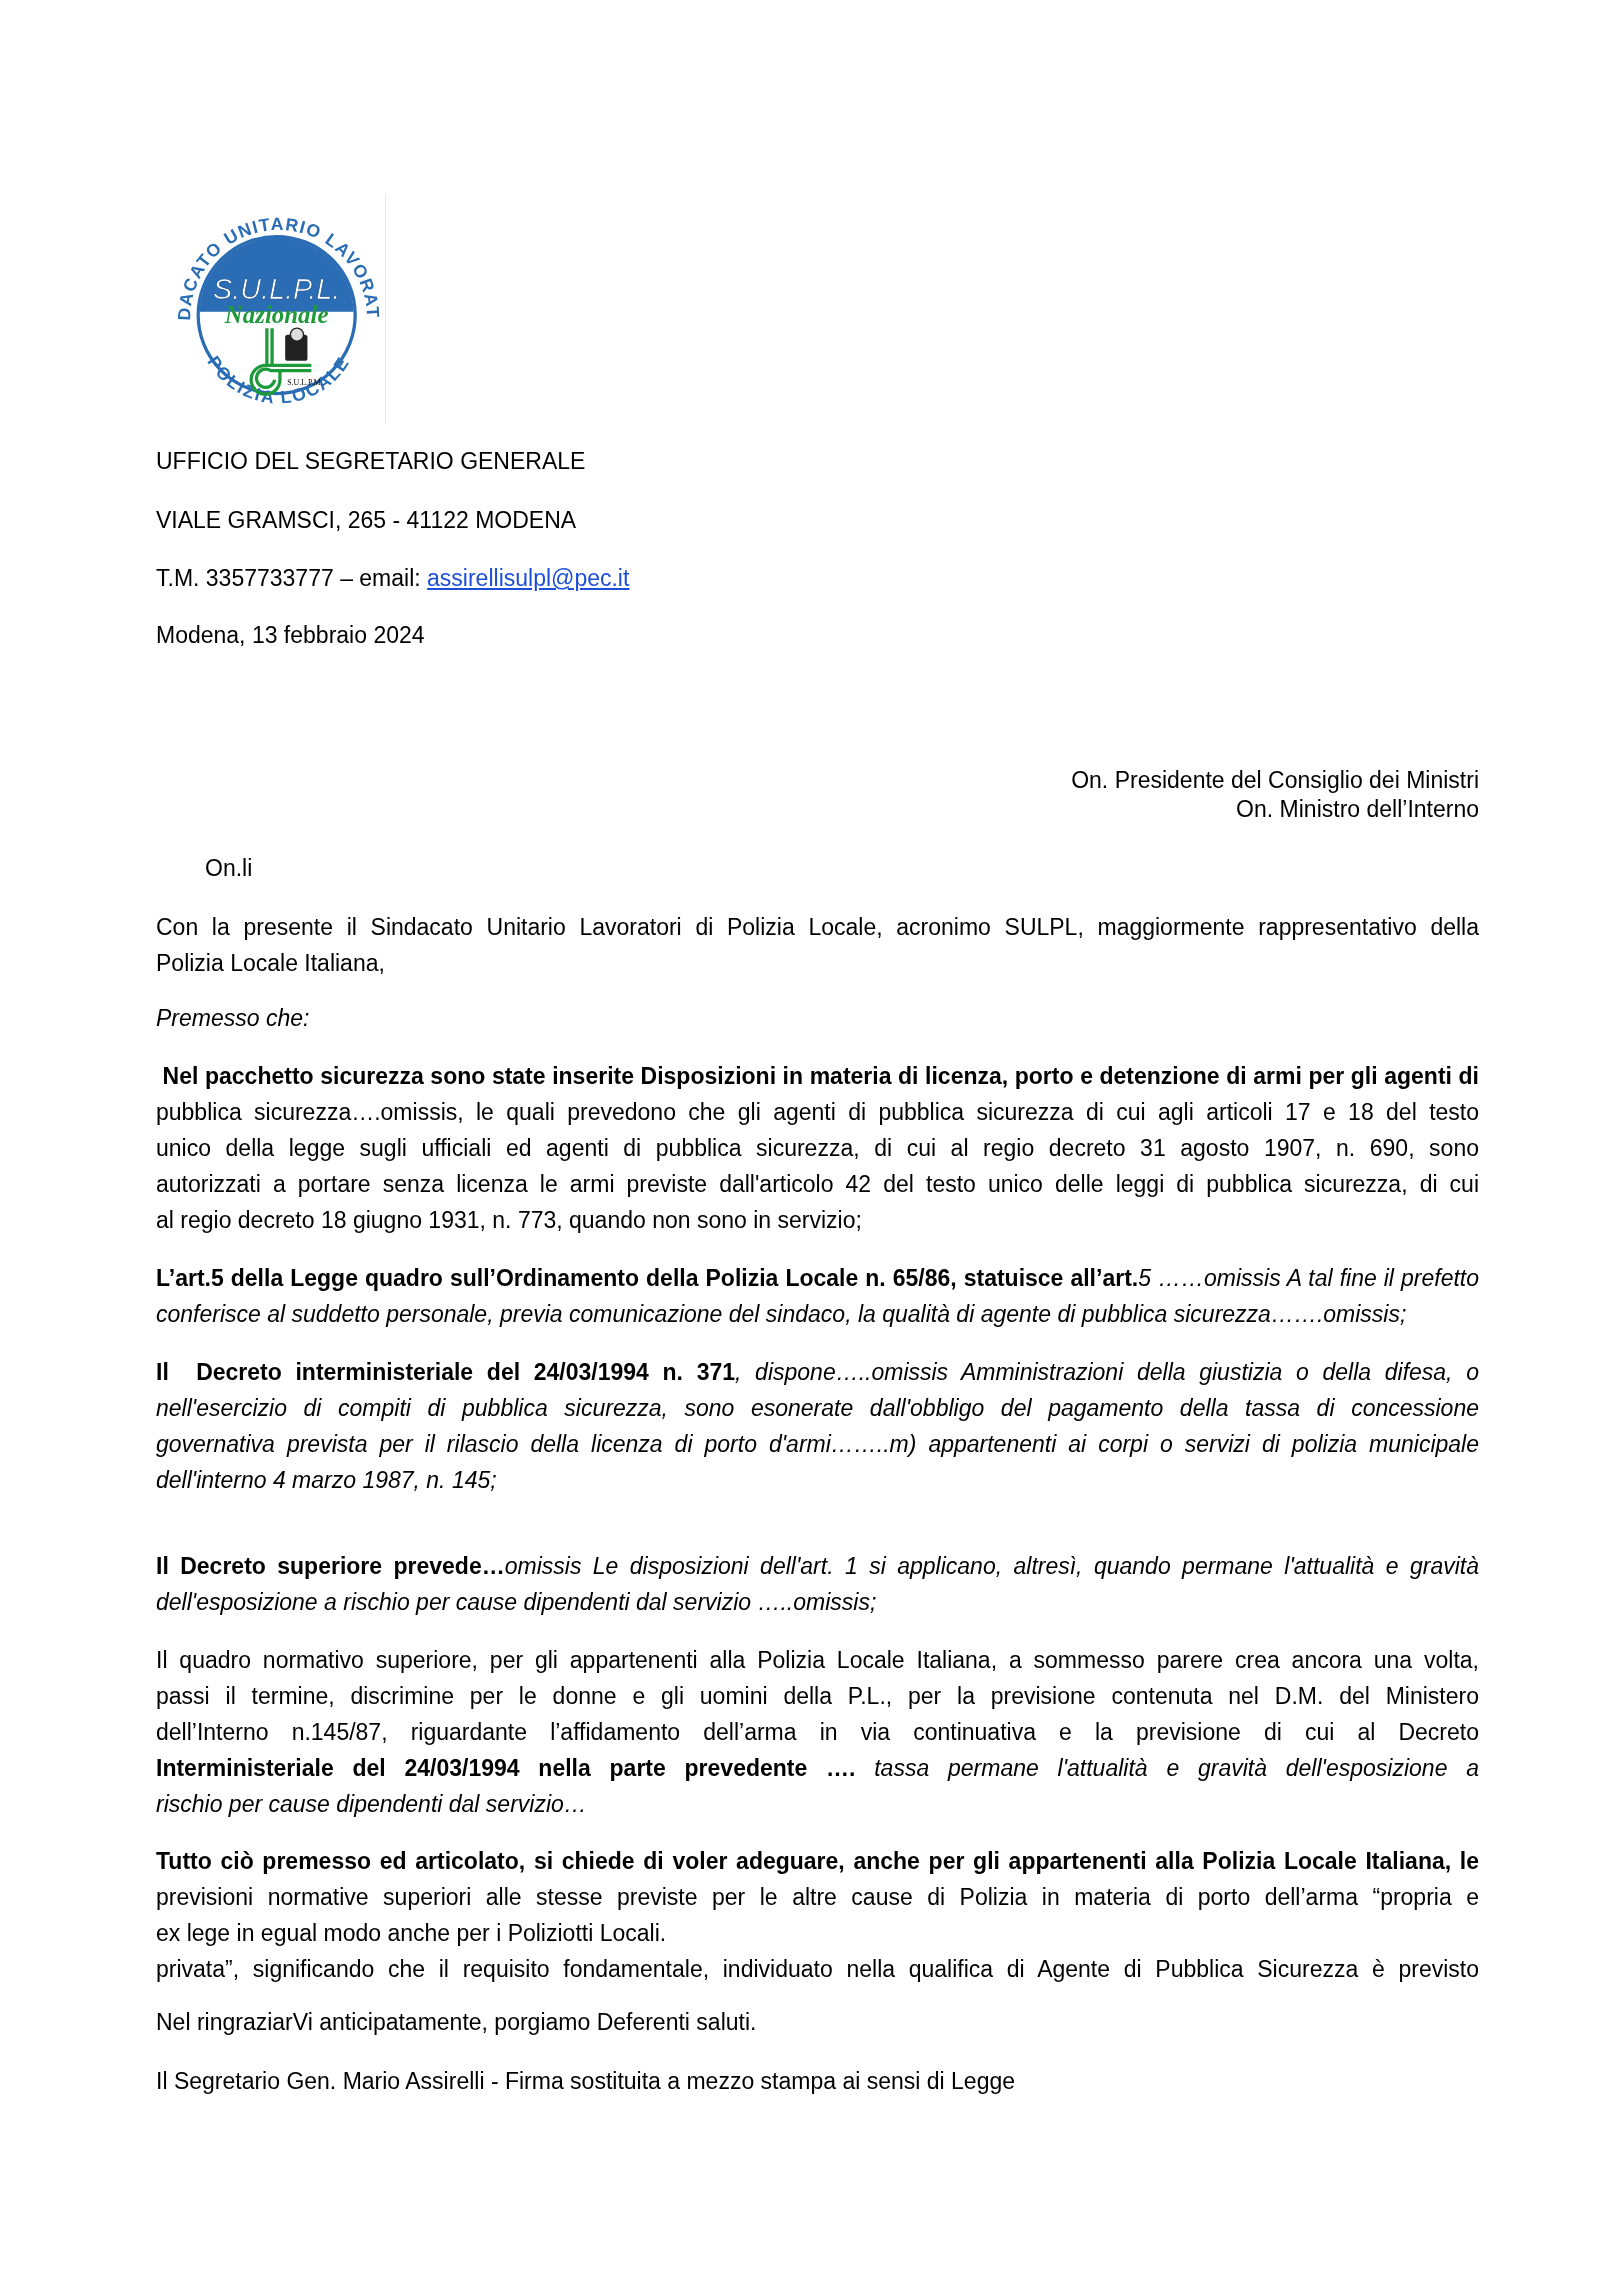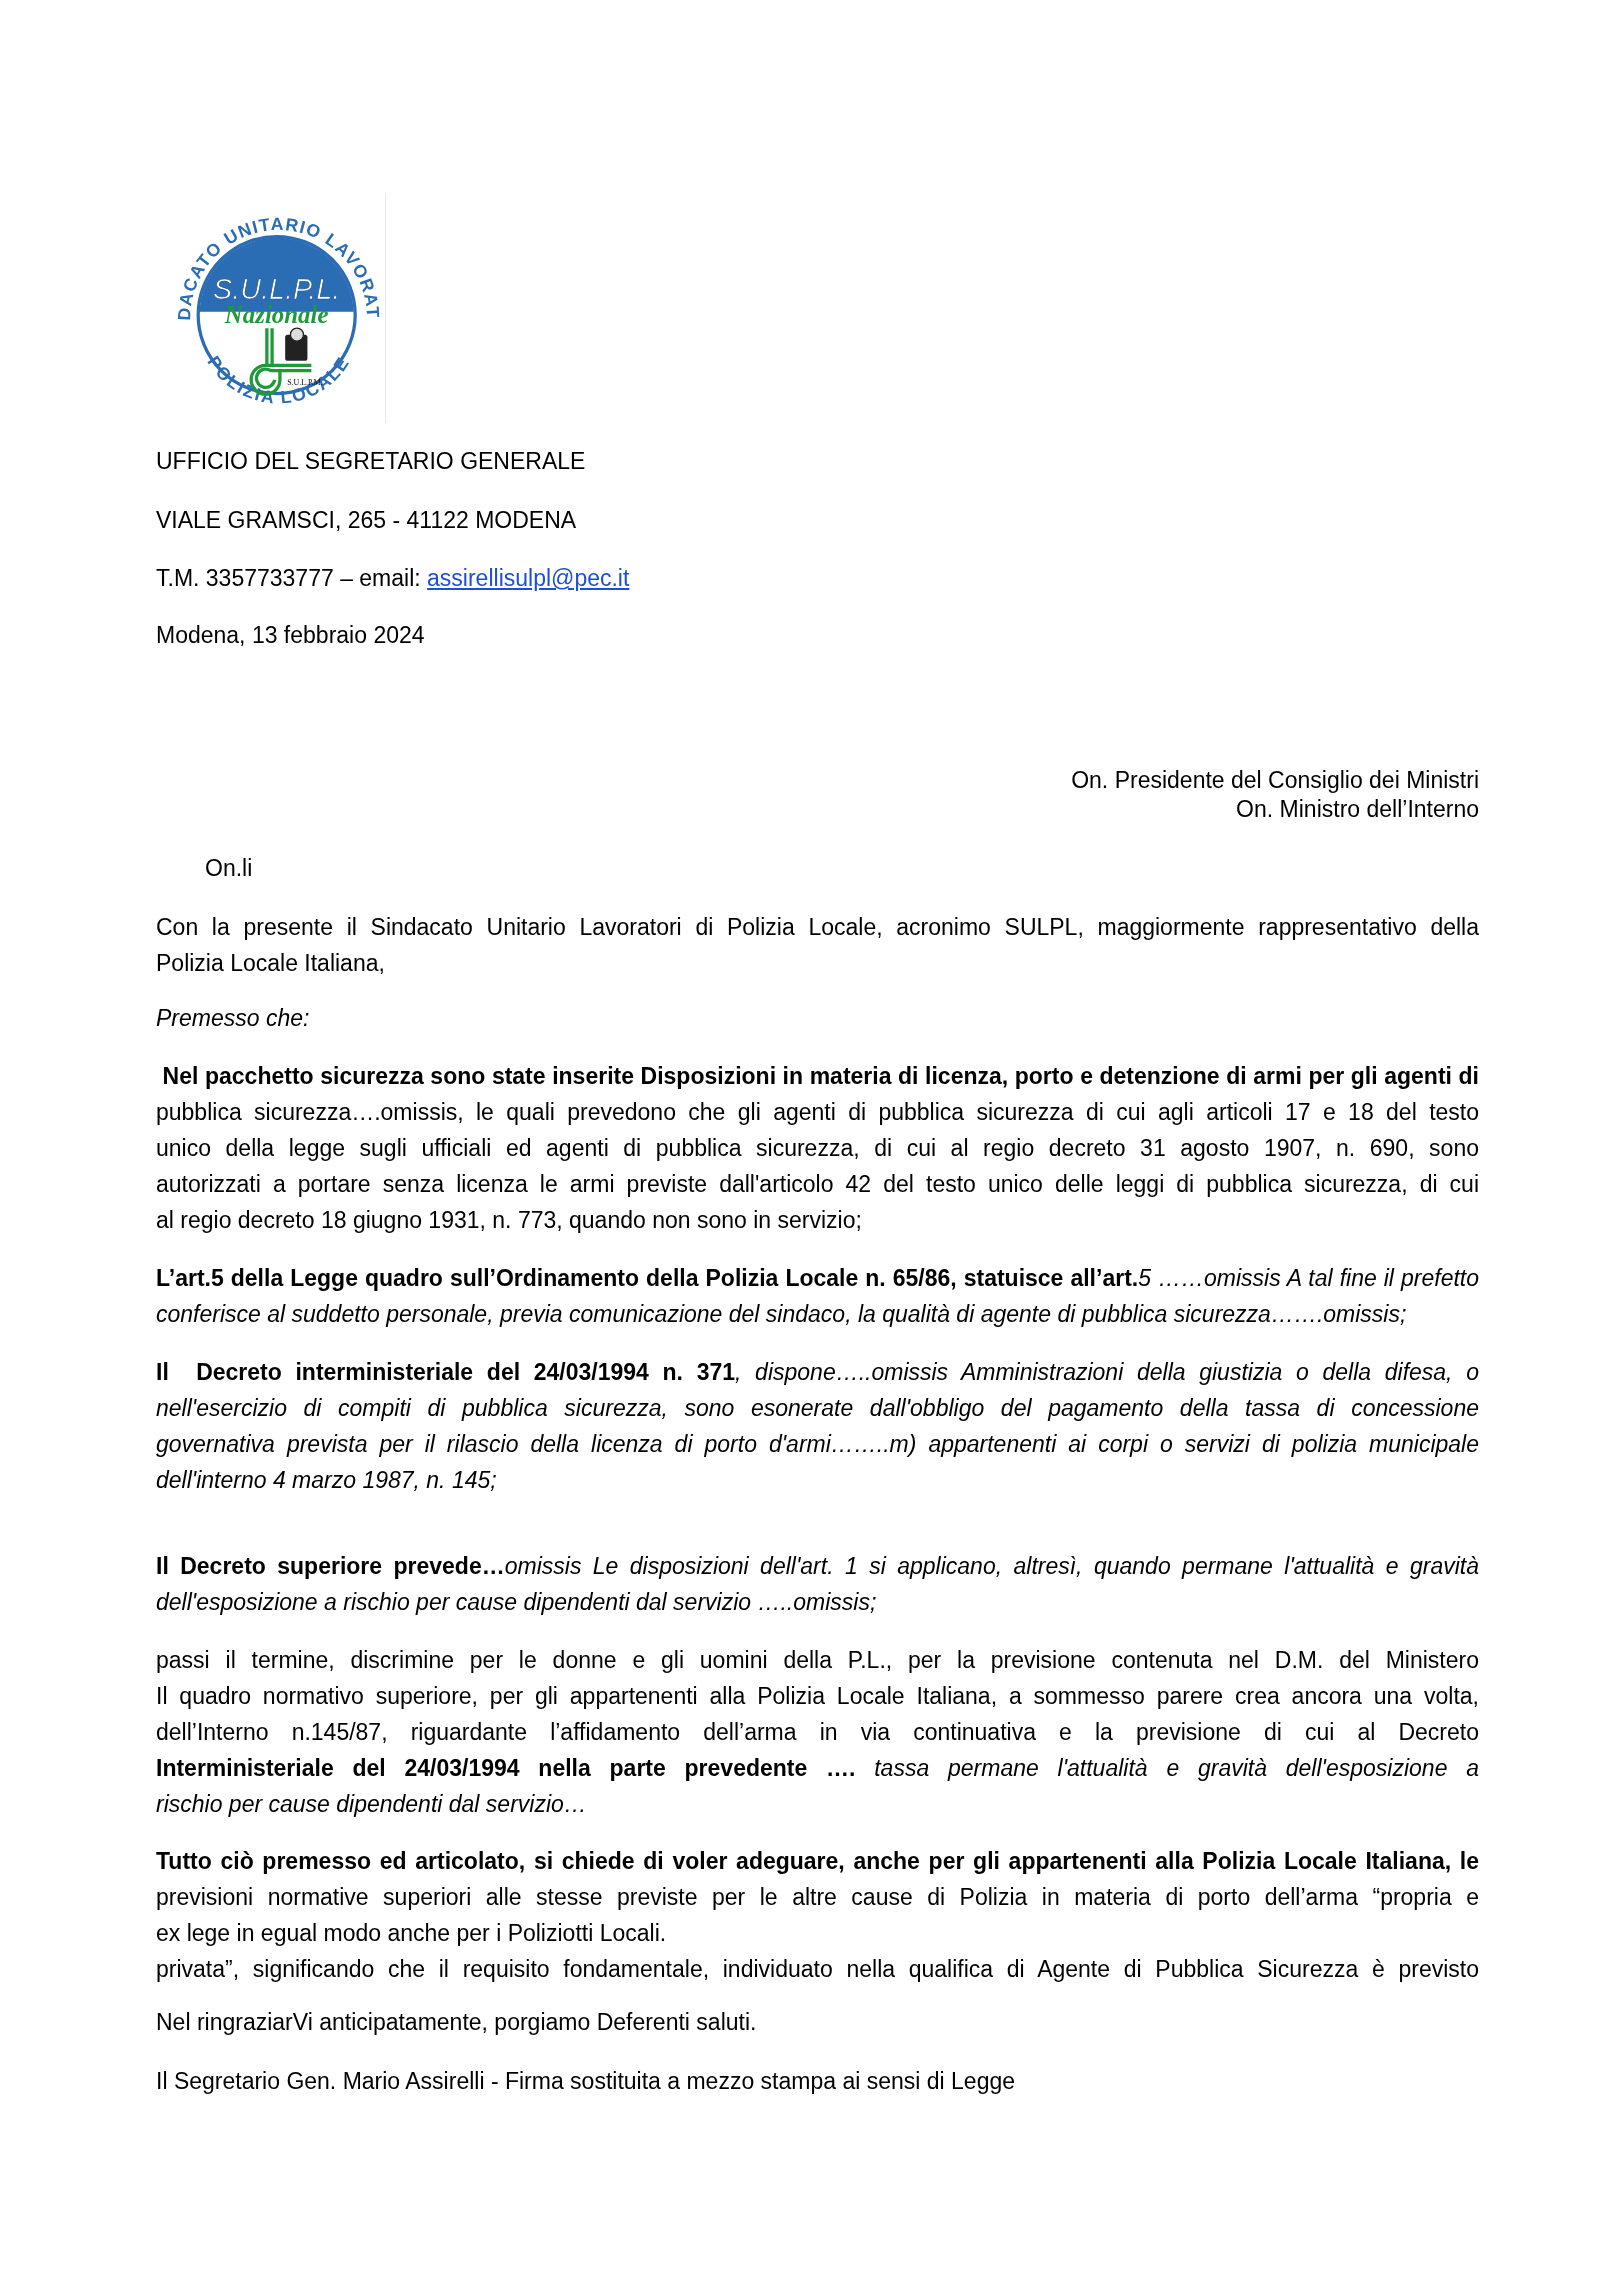--- a/index.html
+++ b/index.html
@@ -100,22 +100,22 @@
     <span class="ln it">governativa prevista per il rilascio della licenza di porto d'armi……..m) appartenenti ai corpi o servizi di polizia municipale</span>
     <span class="ln last it">dell'interno 4 marzo 1987, n. 145;</span>
   </div>
 
   <div class="para" style="top:1548px;">
     <span class="ln"><span>Il Decreto superiore prevede…</span><i>omissis Le disposizioni dell'art. 1 si applicano, altresì, quando permane l'attualità e gravità</i></span>
     <span class="ln last it">dell'esposizione a rischio per cause dipendenti dal servizio …..omissis;</span>
   </div>
 
   <div class="para" style="top:1642px;">
+    <span class="ln">Il quadro normativo superiore, per gli appartenenti alla Polizia Locale Italiana, a sommesso parere crea ancora una volta,</span>
     <span class="ln">passi il termine, discrimine per le donne e gli uomini della P.L., per la previsione contenuta nel D.M. del Ministero</span>
-    <span class="ln">Il quadro normativo superiore, per gli appartenenti alla Polizia Locale Italiana, a sommesso parere crea ancora una volta,</span>
     <span class="ln">dell’Interno n.145/87, riguardante l’affidamento dell’arma in via continuativa e la previsione di cui al Decreto</span>
     <span class="ln"><span>Interministeriale del 24/03/1994 nella parte prevedente …. </span><i>tassa permane l'attualità e gravità dell'esposizione a</i></span>
     <span class="ln last it">rischio per cause dipendenti dal servizio…</span>
   </div>
 
   <div class="para" style="top:1843px;">
     <span class="ln"><b>Tutto ciò premesso ed articolato</b><span>, si chiede di voler adeguare, anche per gli appartenenti alla Polizia Locale Italiana, le</span></span>
     <span class="ln">previsioni normative superiori alle stesse previste per le altre cause di Polizia in materia di porto dell’arma “propria e</span>
     <span class="ln last">ex lege in egual modo anche per i Poliziotti Locali.</span>
     <span class="ln">privata”, significando che il requisito fondamentale, individuato nella qualifica di Agente di Pubblica Sicurezza è previsto</span>

